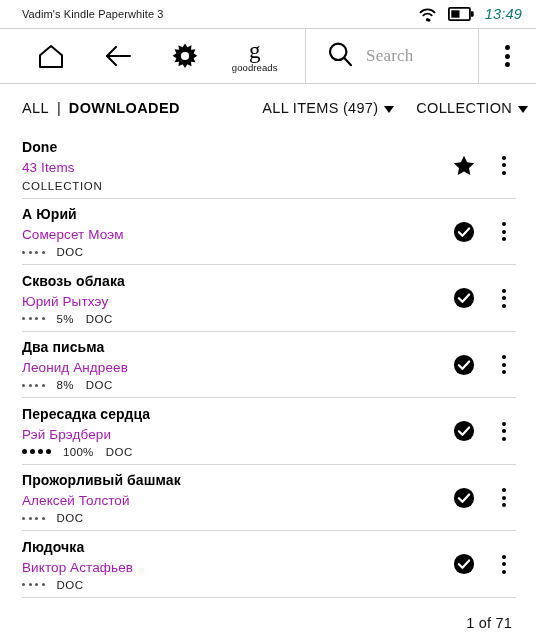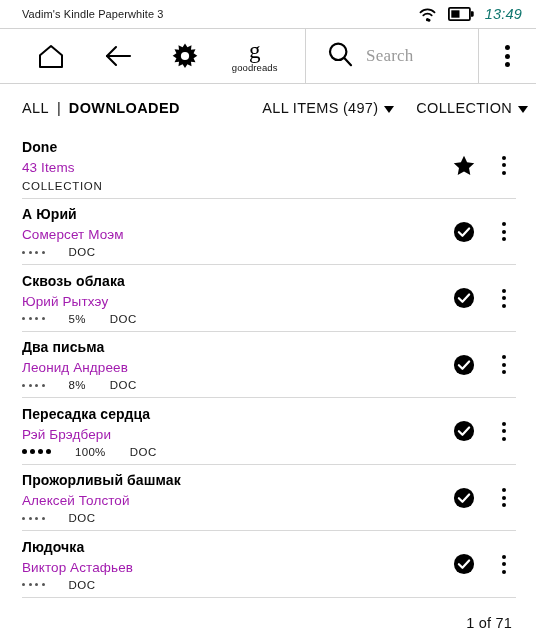--- a/index.html
+++ b/index.html
@@ -218,21 +218,21 @@
   .row-sub {
     font-size: 13.5px;
     color: #a21caf;
     line-height: 17px;
     letter-spacing: 0.1px;
     white-space: nowrap;
   }
   .row-meta {
     display: flex;
     align-items: center;
-    gap: 24px;
+    gap: 12px;
     line-height: 14px;
     margin-top: 1px;
   }
   .meta-label {
     font-size: 11.5px;
     letter-spacing: 0.5px;
     color: #1a1a1a;
   }
   .meta-pct {
     font-size: 11.5px;

